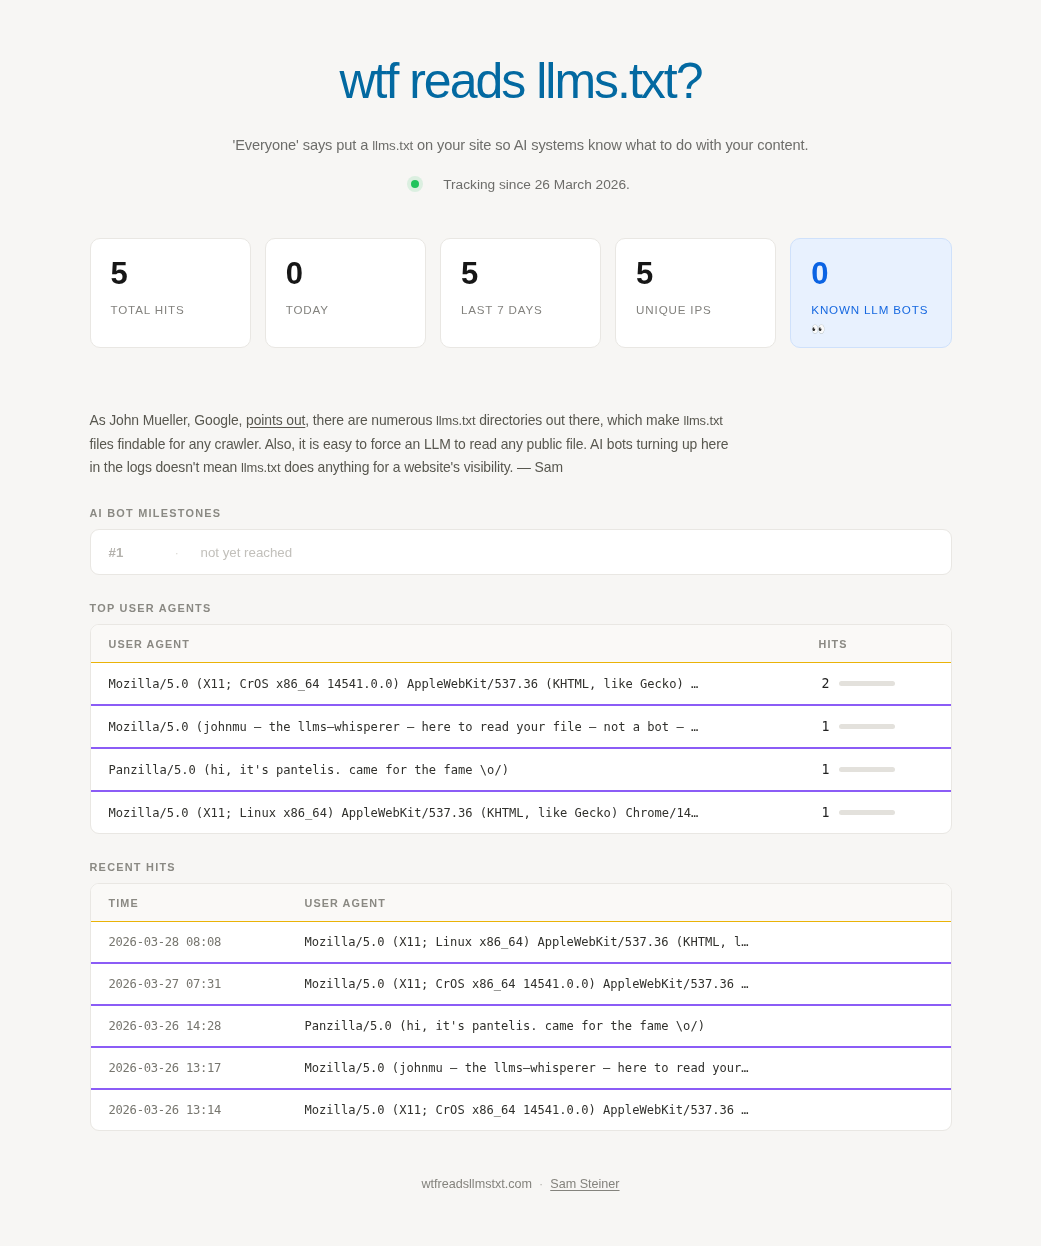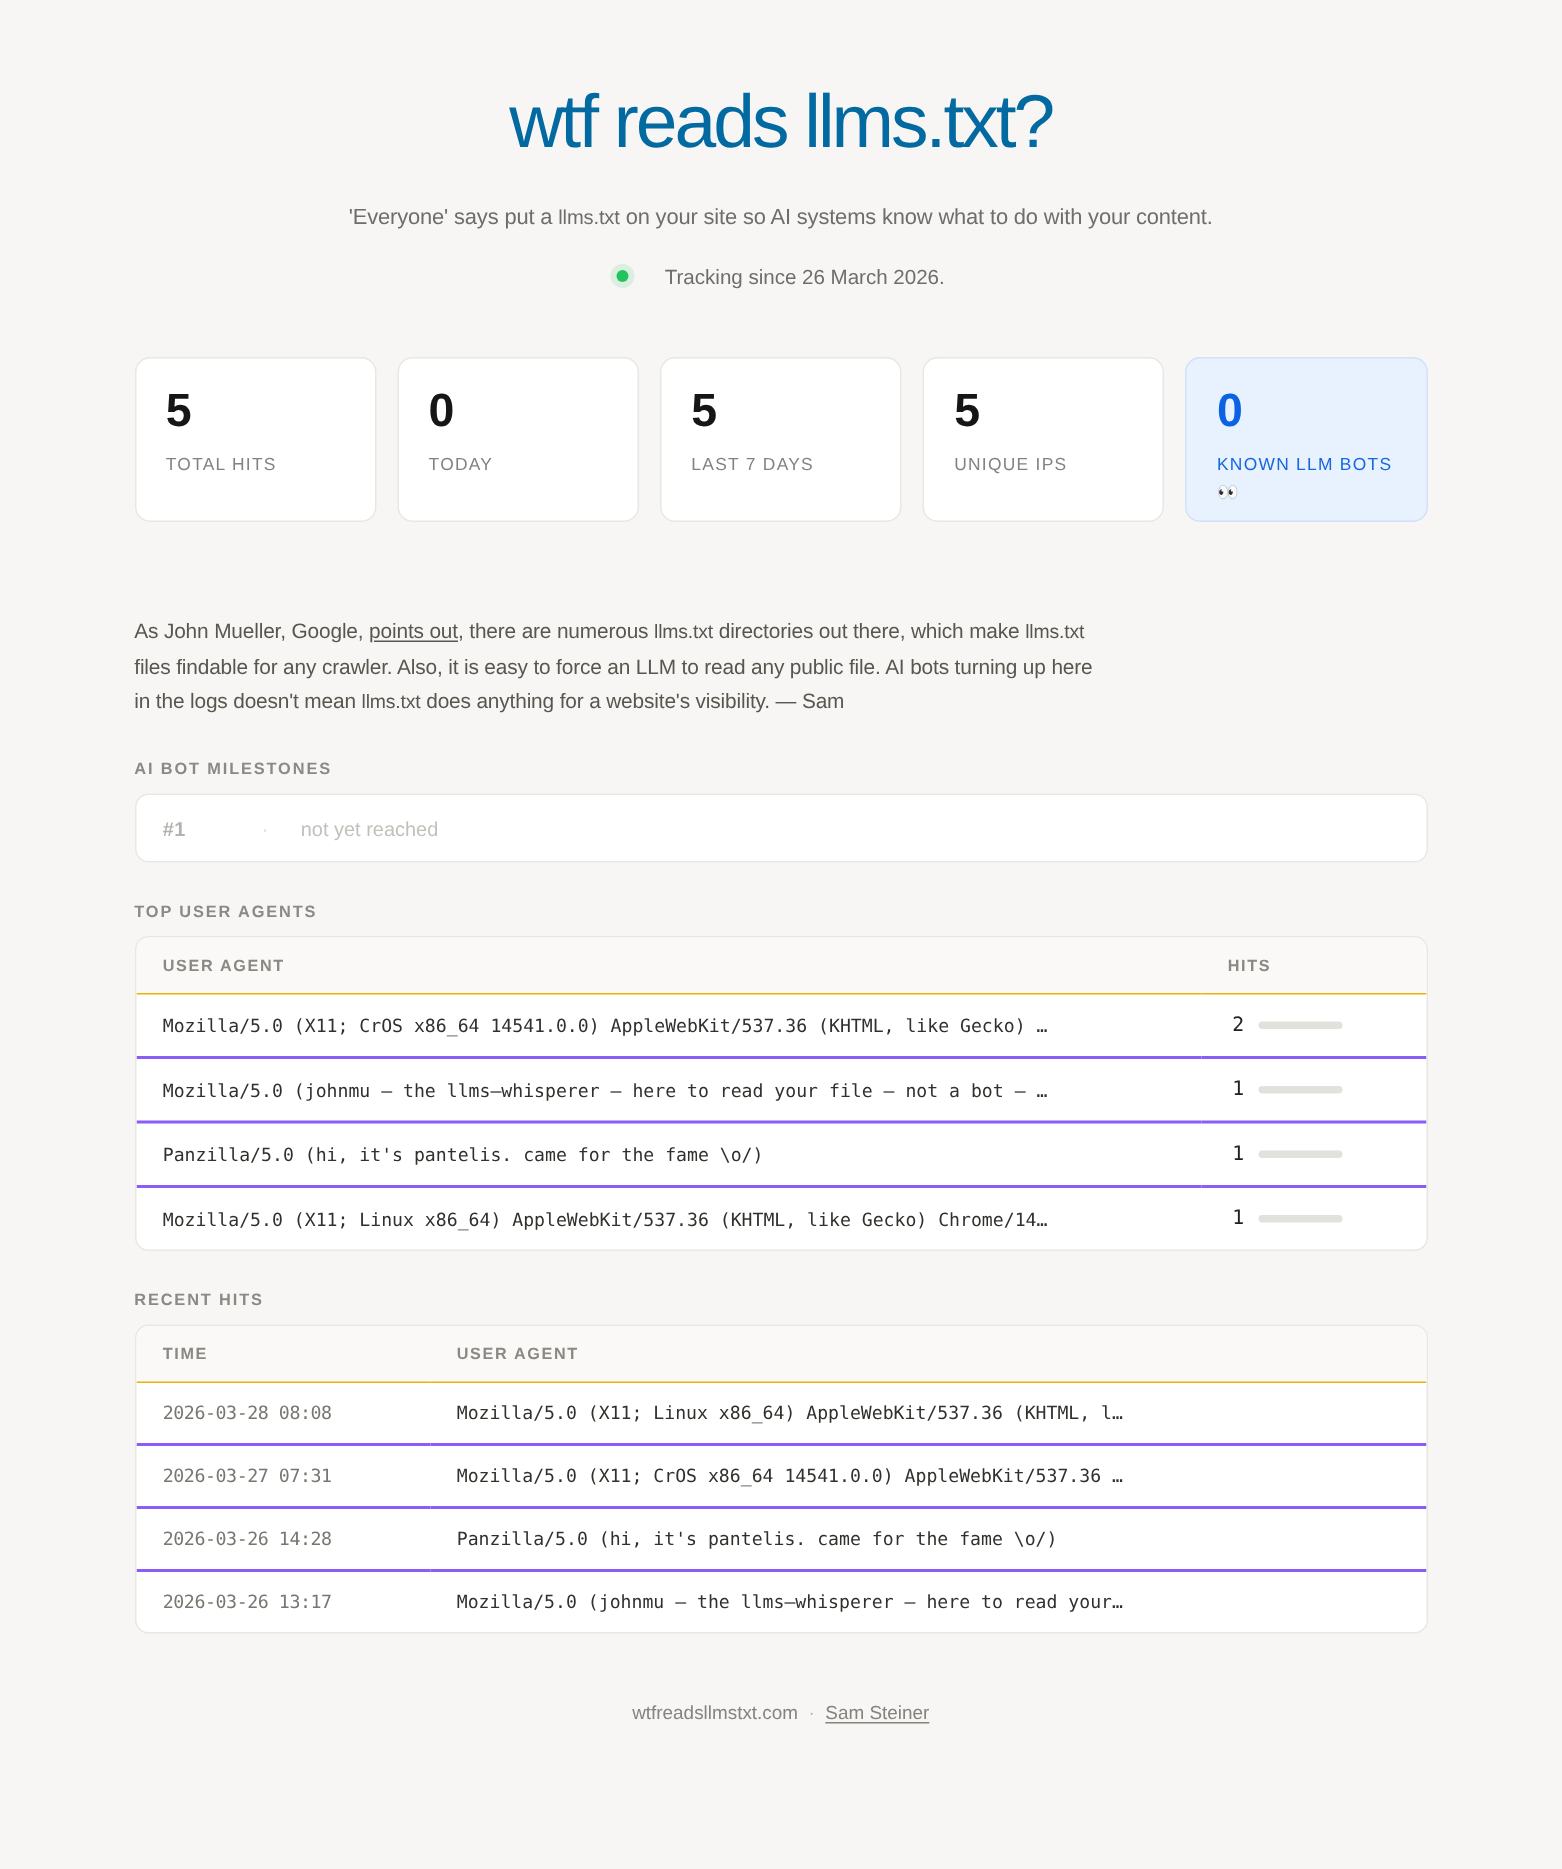--- a/index.html
+++ b/index.html
@@ -361,20 +361,24 @@
             <td class="ua-cell">Mozilla/5.0 (X11; CrOS x86_64 14541.0.0) AppleWebKit/537.36 …</td>
           </tr>
           <tr>
             <td class="time-cell">2026-03-26 14:28</td>
             <td class="ua-cell">Panzilla/5.0 (hi, it's pantelis. came for the fame \o/)</td>
           </tr>
           <tr>
             <td class="time-cell">2026-03-26 13:17</td>
             <td class="ua-cell">Mozilla/5.0 (johnmu — the llms—whisperer — here to read your…</td>
           </tr>
+          <tr>
+            <td class="time-cell">2026-03-26 13:14</td>
+            <td class="ua-cell">Mozilla/5.0 (X11; CrOS x86_64 14541.0.0) AppleWebKit/537.36 …</td>
+          </tr>
         </tbody>
       </table>
     </div>
 
     <div class="footer">
       <span>wtfreadsllmstxt.com</span><span class="fsep">·</span><a href="#">Sam Steiner</a>
     </div>
 
   </div>
 </div>

